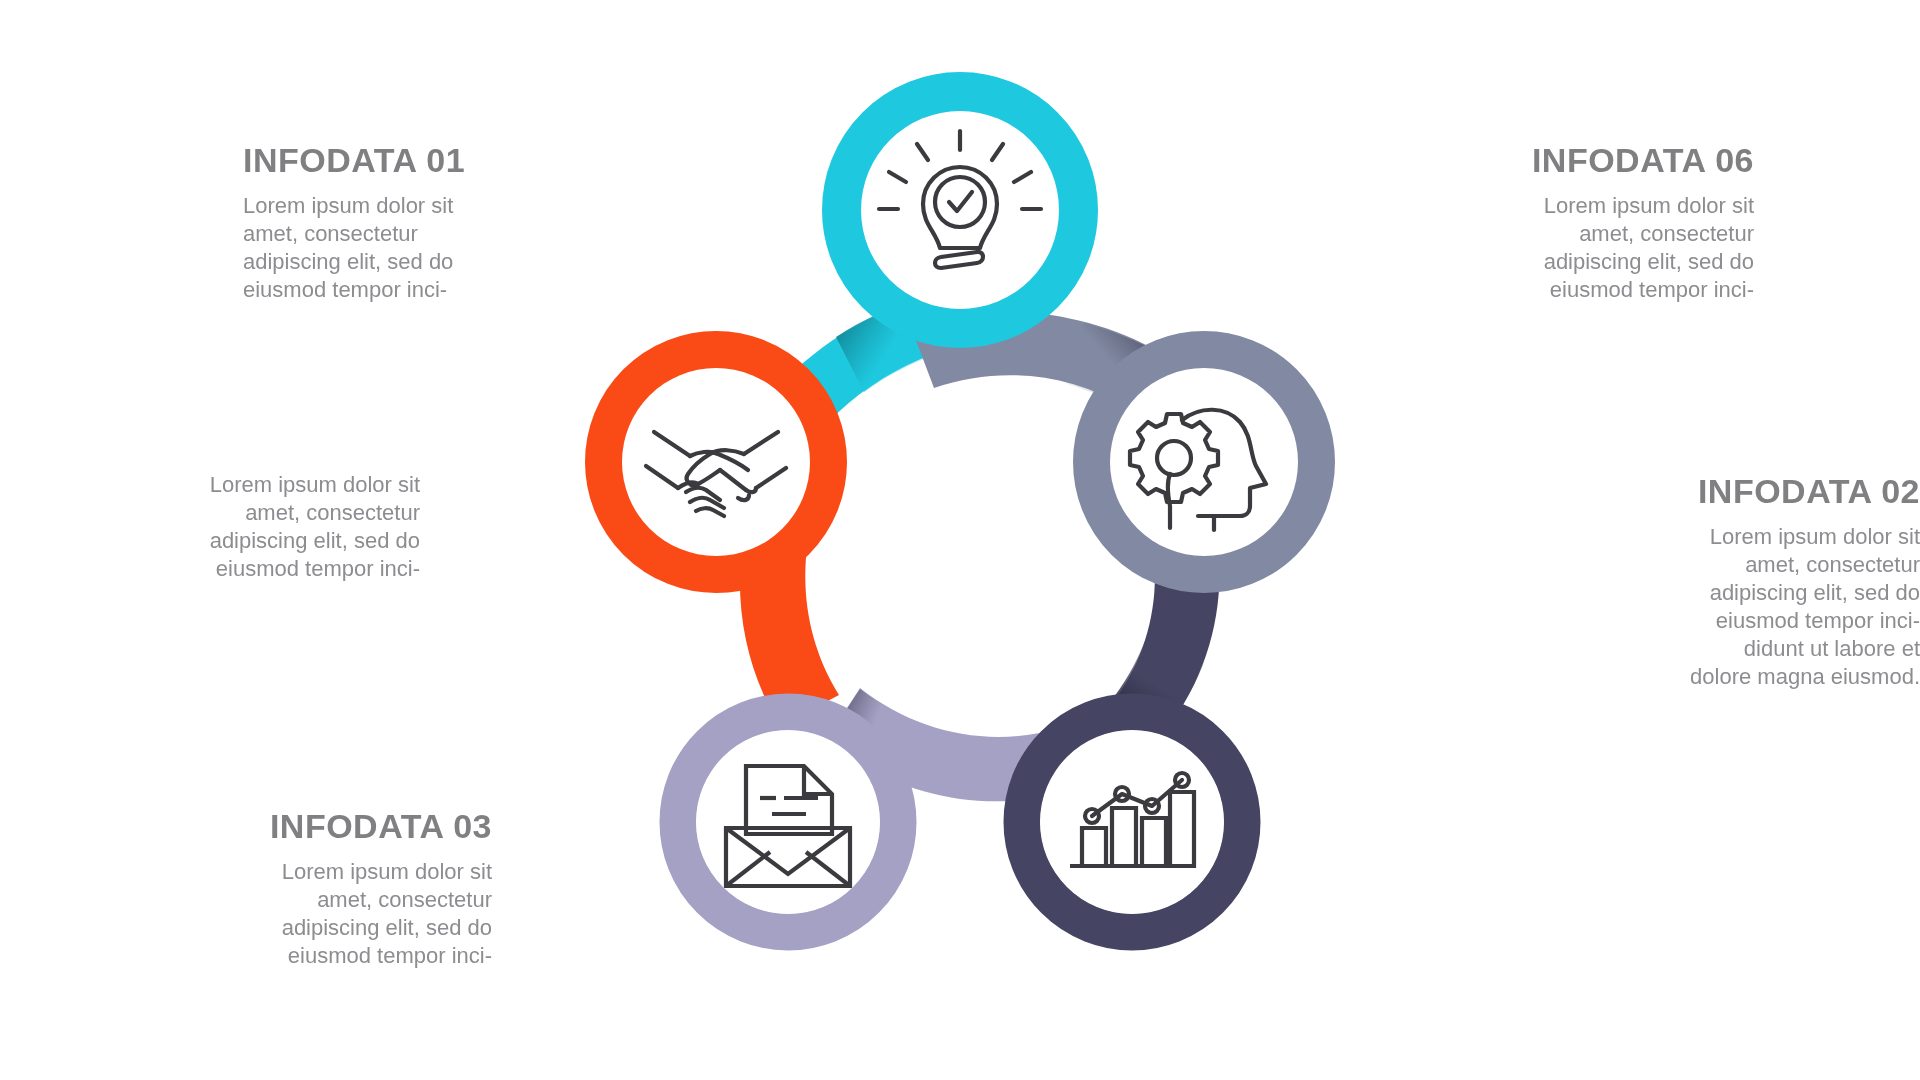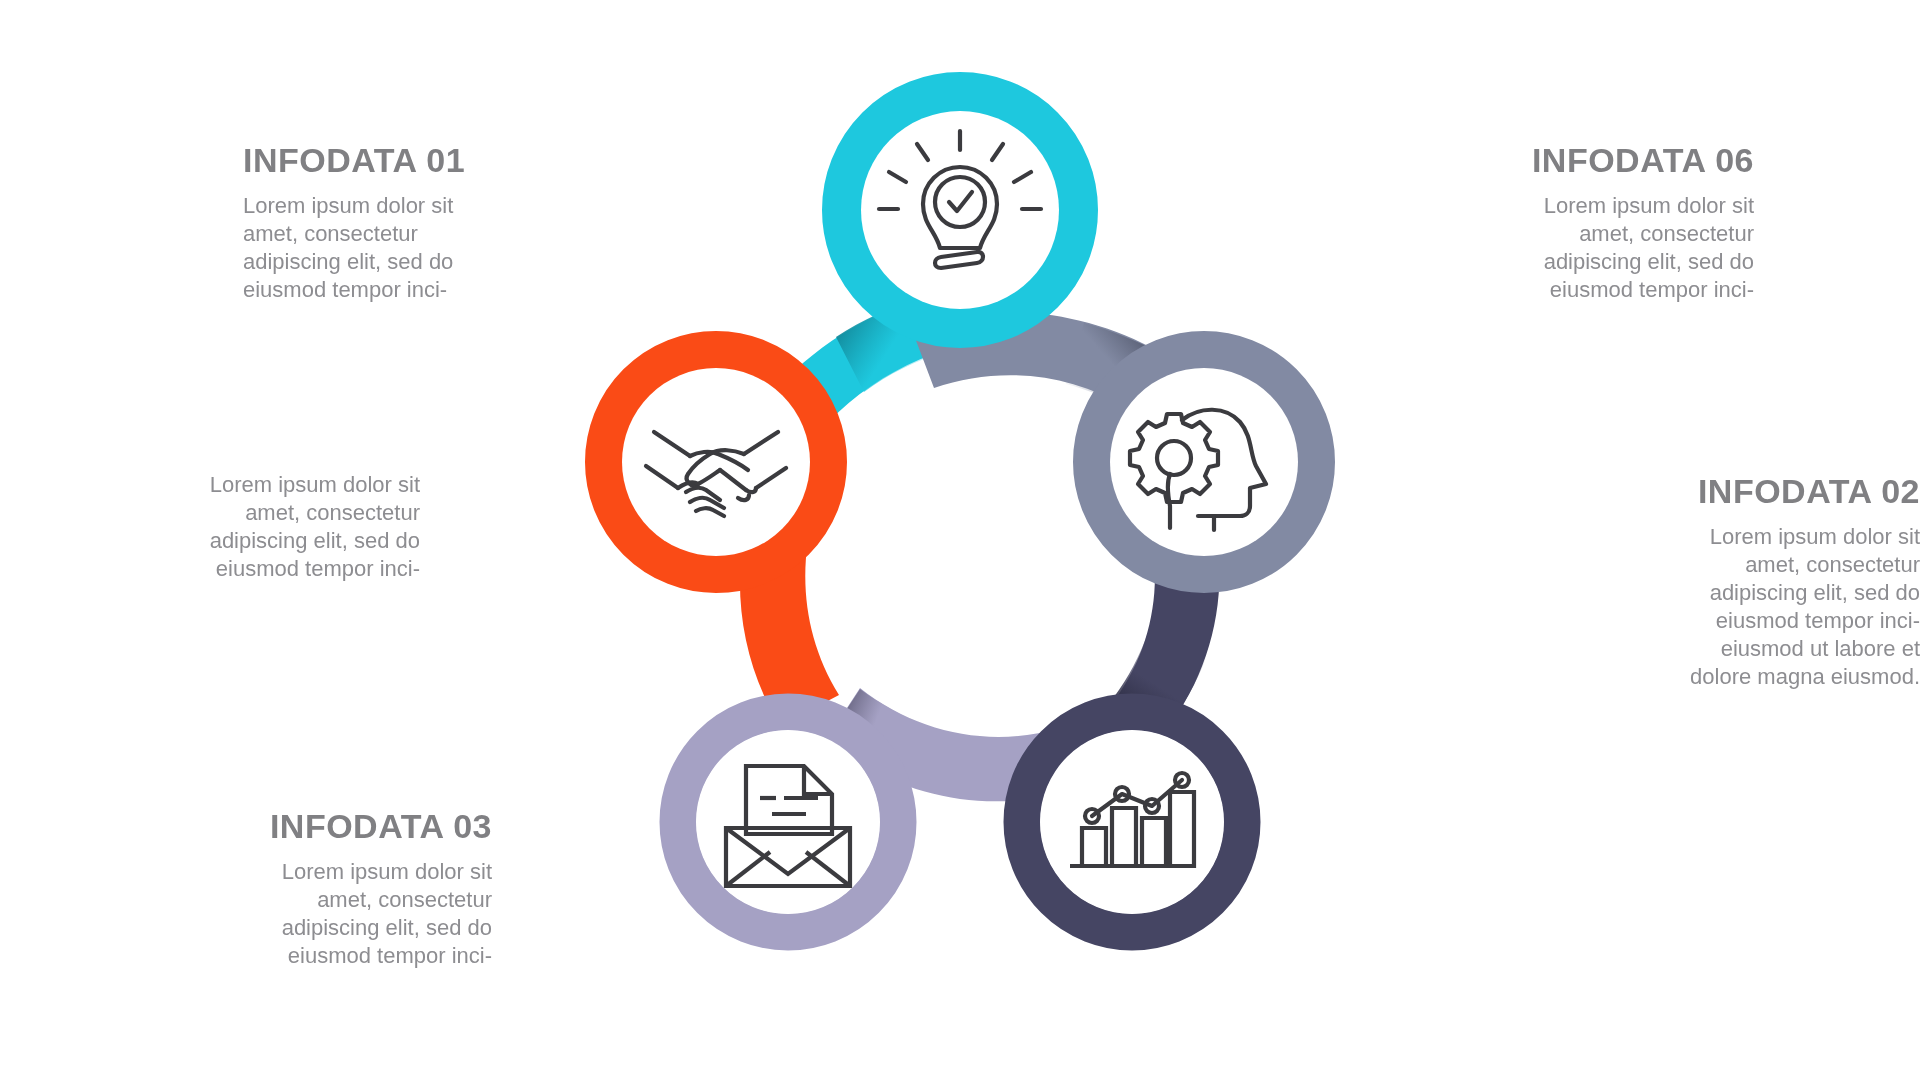--- a/index.html
+++ b/index.html
@@ -83,21 +83,21 @@
     </div>
   </div>
 
   <div class="txt al-right" id="blk5">
     <div class="ttl">INFODATA 02</div>
     <div class="body">
       <div>Lorem ipsum dolor sit</div>
       <div>amet, consectetur</div>
       <div>adipiscing elit, sed do</div>
       <div>eiusmod tempor inci-</div>
-      <div>eiusmod ut labore et</div>
+      <div>didunt ut labore et</div>
       <div>dolore magna eiusmod.</div>
     </div>
   </div>
 
   <div id="diagram">
   <svg width="1000" height="1000" viewBox="0 0 1000 1000" xmlns="http://www.w3.org/2000/svg">
     <defs>
 
       <linearGradient id="shCy" x1="0" y1="0" x2="1" y2="0.55">
         <stop offset="0%" stop-color="#0d6d7c"></stop>

